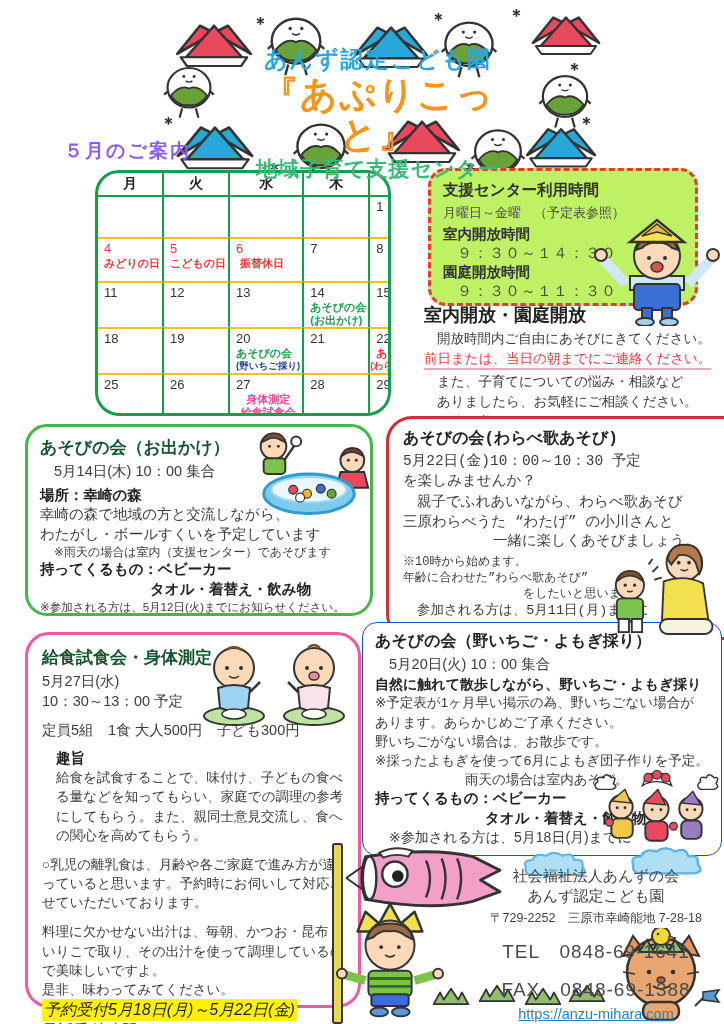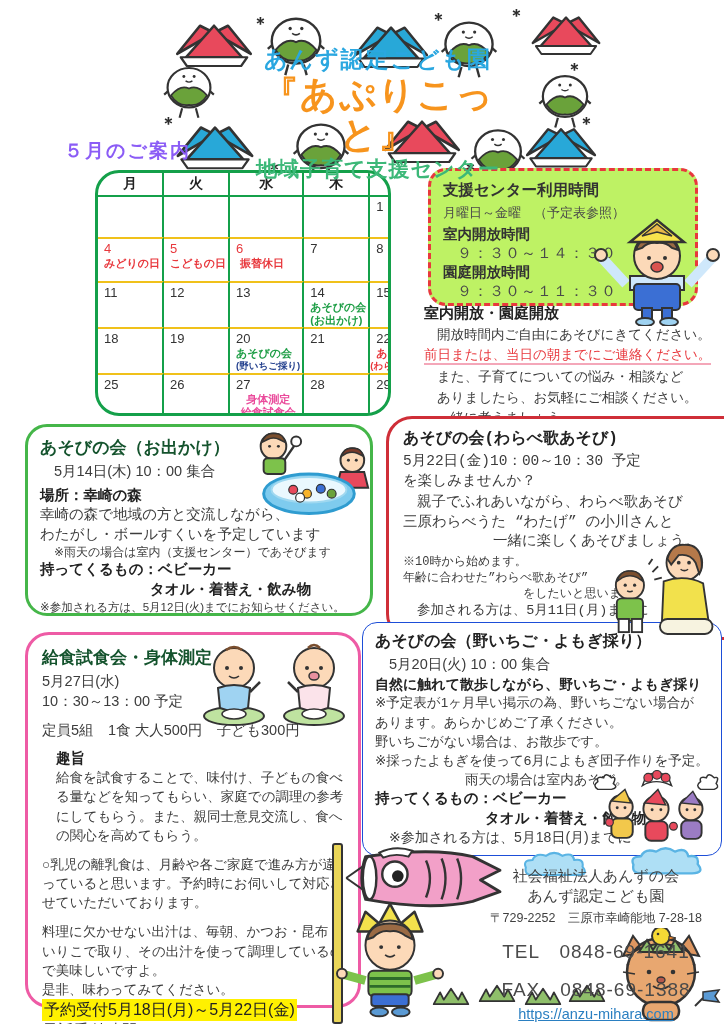--- a/index.html
+++ b/index.html
@@ -42,39 +42,39 @@
     position:absolute; left:428px; top:168px; width:270px; height:138px;
     border:3px dashed #e8383d; border-radius:18px; padding:9px 12px; background:#bef264;
   }
   .hb-title { font-size:15.5px; font-weight:bold; color:#333; margin-bottom:3px; }
   .hb-days  { font-size:13px; color:#4a4a4a; margin-bottom:3px; }
   .hb-label { font-size:14.5px; font-weight:bold; color:#333; }
   .hb-time  { font-size:15px; color:#4a4a4a; letter-spacing:1px; padding-left:14px; }
 
   
   .open-info { position:absolute; left:424px; top:302px; width:300px; font-size:13.5px; line-height:1.5; color:#3c3c3c; }
-  .oi-title { font-size:15px; font-weight:bold; color:#222; }
+  .oi-title { font-size:18px; font-weight:bold; color:#222; }
   .oi-ind { padding-left:13px; }
   .oi-red { color:#e8383d; border-bottom:2px solid #f4a7b9; display:inline-block; line-height:1.3; margin:1px 0 2px 0; }
 
   
   .box { position:absolute; background:#fff; }
   .box-green { left:25px; top:424px; width:348px; height:192px; border:3px solid #45b649; border-radius:22px; padding:9px 12px; }
   .box-red   { left:386px; top:416px; width:398px; height:224px; border:3px solid #cf2e38; border-radius:26px; padding:9px 14px;font-family:Liberation Mono, monospace; }
   .box-pink  { left:25px; top:632px; width:336px; height:376px; border:3px solid #ee5ba5; border-radius:24px; padding:11px 14px; }
   .box-navy  { left:362px; top:622px; width:360px; height:234px; border:1px solid #1d4ed8; border-radius:15px; padding:8px 12px; }
   .bx-title { font-size:17px; font-weight:bold; color:#14532d; margin-bottom:3px; }
   .bx-title-sm { font-size:16px; font-weight:bold; color:#222; margin-bottom:3px; }
   .bx-line { font-size:14.5px; line-height:1.35; }
   .bx-line-sm { font-size:12px; line-height:1.35; }
   .bx-bold { font-weight:bold; color:#222; }
   .ind1 { padding-left:14px; } .ind2 { padding-left:90px; } .ind3 { padding-left:110px; } .ind4 { padding-left:120px; }
   .mt2 { margin-top:2px; } .mt4 { margin-top:4px; } .mt8 { margin-top:8px; } .mt10 { margin-top:10px; }
   .para { font-size:13.5px; line-height:1.42; }
-  .hl-yellow { background:#fff100; display:inline-block; font-size:16px; color:#222; padding:0 2px; line-height:1.35; }
+  .hl-yellow { background:#fff100; display:inline-block; font-size:16px; color:#222; padding:0 2px; line-height:1.35;font-style:italic; }
   .phone-hours { font-size:15px; letter-spacing:1px; color:#333; }
 
   
   .footer-text { position:absolute; left:468px; top:866px; width:256px; text-align:center; z-index:4; }
   .ft-org { font-size:15px; color:#3f3f3f; line-height:1.35; }
   .ft-addr { font-size:12.5px; color:#3f3f3f; margin-top:3px; white-space:nowrap; }
   .ft-tel { font-size:19px; color:#4a4a4a; margin-top:12px; letter-spacing:1px; }
   .ft-url { font-size:14.5px; color:#2a7fc1; text-decoration:underline; margin-top:3px; display:inline-block; }
   .pole { position:absolute; left:332px; top:843px; width:11px; height:181px; background:#ead658; border:2px solid #333; border-radius:3px; z-index:2; }
   .symbols { position:absolute; width:0; height:0; overflow:hidden; }

